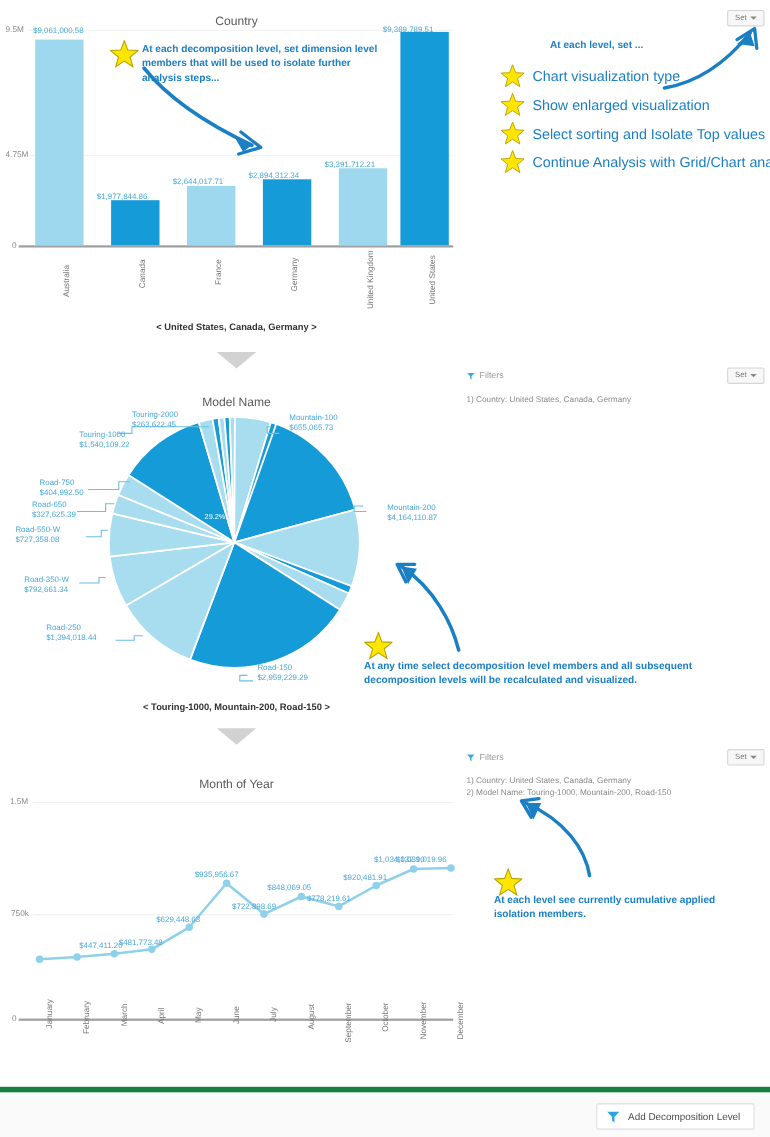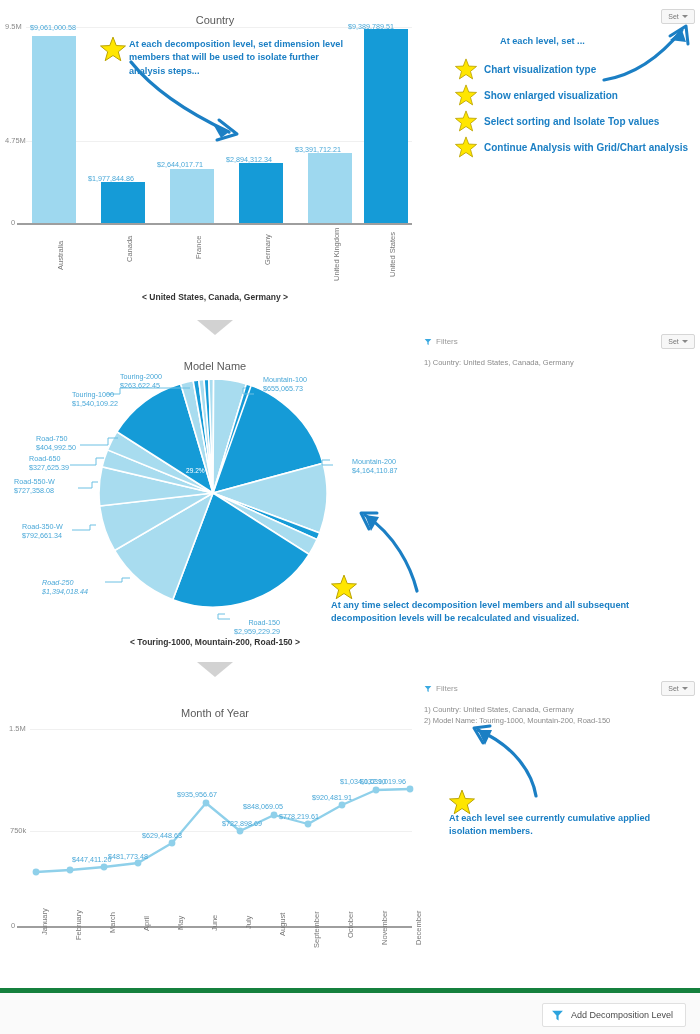--- a/index.html
+++ b/index.html
@@ -126,22 +126,22 @@
     font-weight: bold;
   }
   .bullet-row {
     position: absolute;
     display: flex;
     align-items: center;
     gap: 7px;
   }
   .bullet-row .blabel {
     color: #1b7fc4;
-    font-size: 10px;
-    font-weight: bold;
+    font-size: 13px;
+    font-weight: normal;
     white-space: nowrap;
   }
   .star { display: block; }
 
   
   .pie-wrap { position: absolute; }
   .pie-label {
     position: absolute;
     font-size: 7.2px;
     color: #4aa8d8;
@@ -355,25 +355,25 @@
       <span>$327,625.39</span>
     </div>
     <div class="pie-label" style="left:14px;top:127px;">
       <span>Road-550-W</span><br>
       <span>$727,358.08</span>
     </div>
     <div class="pie-label" style="left:22px;top:172px;">
       <span>Road-350-W</span><br>
       <span>$792,661.34</span>
     </div>
-    <div class="pie-label" style="left:42px;top:228px;font-style:italic;">
+    <div class="pie-label" style="left:42px;top:216px;">
       <span>Road-250</span><br>
       <span>$1,394,018.44</span>
     </div>
-    <div class="pie-label" style="left:234px;top:268px;text-align:right;">
+    <div class="pie-label" style="left:234px;top:252px;">
       <span>Road-150</span><br>
       <span>$2,959,229.29</span>
     </div>
     <div class="pie-label" style="left:352px;top:107px;">
       <span>Mountain-200</span><br>
       <span>$4,164,110.87</span>
     </div>
 
     <div class="selection-caption" style="top:287px;left:0;width:430px;">&lt; Touring-1000, Mountain-200, Road-150 &gt;</div>
   </div>
@@ -429,21 +429,21 @@
         <circle cx="342" cy="110" r="3.4"></circle>
         <circle cx="376" cy="95" r="3.4"></circle>
         <circle cx="410" cy="94" r="3.4"></circle>
       </g>
     </svg>
 
     <div class="val-label" style="left:72px;top:160px;">$447,411.20</div>
     <div class="val-label" style="left:108px;top:157px;">$481,773.48</div>
     <div class="val-label" style="left:142px;top:136px;">$629,448.63</div>
     <div class="val-label" style="left:177px;top:95px;">$935,956.67</div>
-    <div class="val-label" style="left:222px;top:124px;">$722,898.69</div>
+    <div class="val-label" style="left:211px;top:124px;">$722,898.69</div>
     <div class="val-label" style="left:243px;top:107px;">$848,069.05</div>
     <div class="val-label" style="left:279px;top:117px;">$778,219.61</div>
     <div class="val-label" style="left:312px;top:98px;">$920,481.91</div>
     <div class="val-label" style="left:340px;top:82px;">$1,034,032.10</div>
     <div class="val-label" style="left:360px;top:82px;">$1,039,019.96</div>
 
     <div class="cat-label" style="left:40px;top:240px;">January</div>
     <div class="cat-label" style="left:74px;top:245px;">February</div>
     <div class="cat-label" style="left:108px;top:238px;">March</div>
     <div class="cat-label" style="left:142px;top:236px;">April</div>

